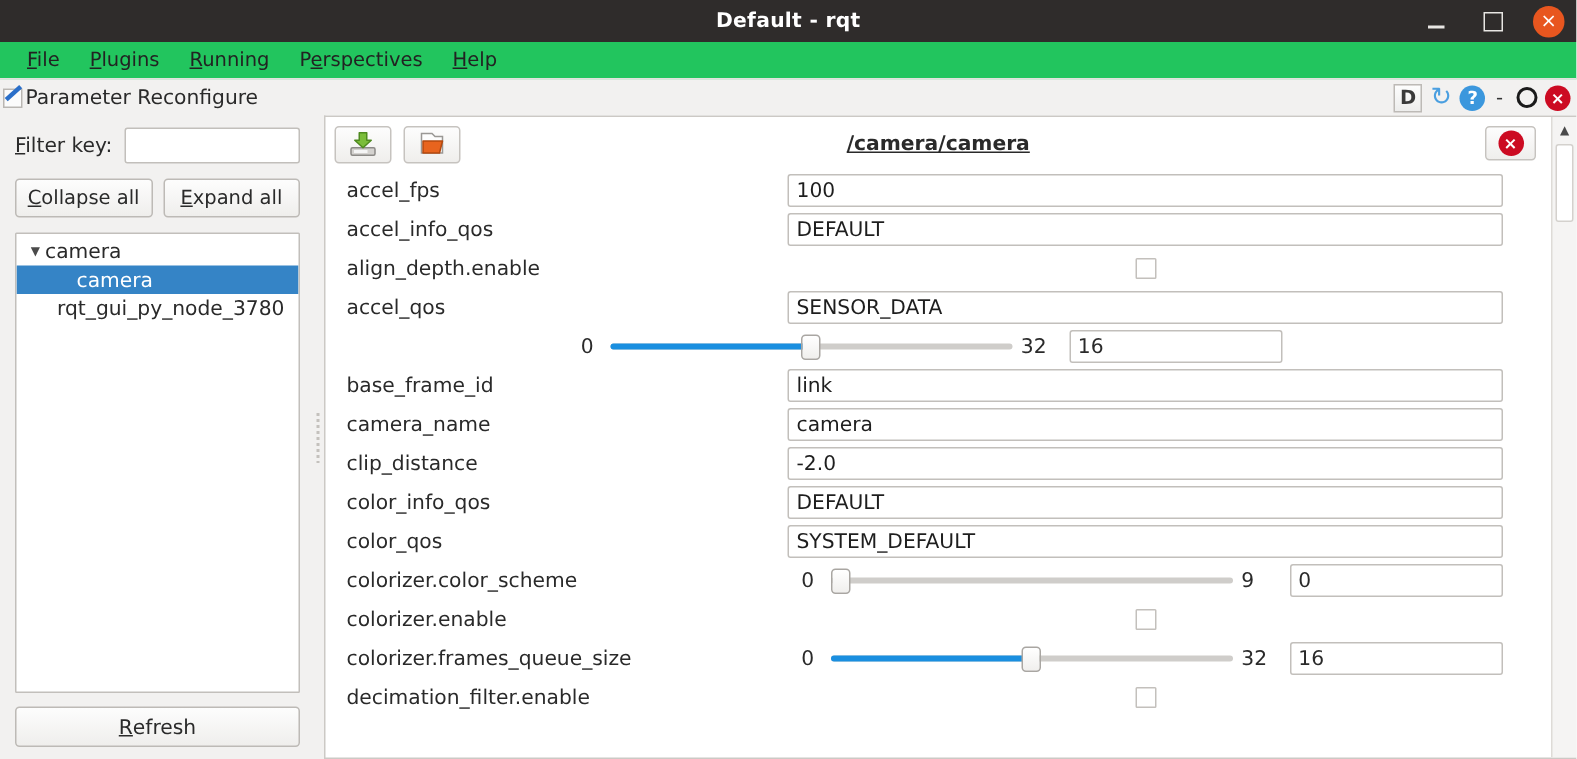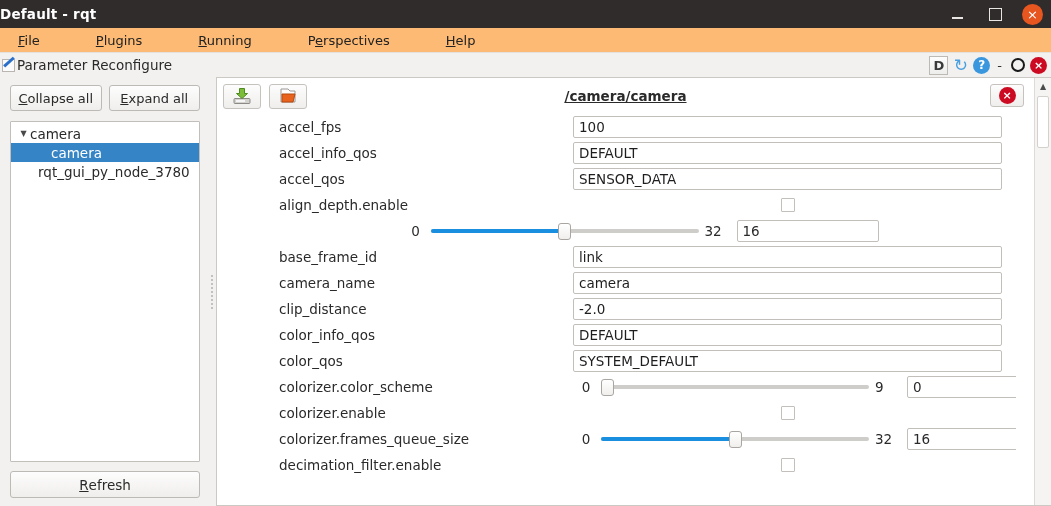--- a/index.html
+++ b/index.html
@@ -13,21 +13,21 @@
     background: #f2f1f0;
   }
   #app { position: relative; width: 1051px; height: 506px; }
 
   
   .titlebar {
     height: 28px; background: #2f2c2b; color: #ffffff;
     display: flex; align-items: center; position: relative;
   }
   .titlebar .tb-title {
-    position: absolute; left: 0; right: 0; text-align: left;
+    position: absolute; left: 0; right: 0; text-align: center;
     font-weight: bold; font-size: 13.5px; letter-spacing: .2px;
   }
   .tb-controls {
     position: absolute; right: 8px; top: 0; height: 28px;
     display: flex; align-items: center; gap: 16px;
   }
   .tb-btn {
     width: 22px; height: 22px; display: flex; align-items: center;
     justify-content: center; cursor: default;
   }
@@ -42,24 +42,23 @@
     border: 1.6px solid #e8e6e3;
   }
   .tb-close {
     width: 21px; height: 21px; border-radius: 50%;
     background: #e8561f; color: #fff; font-size: 13px;
     line-height: 21px; text-align: center; font-weight: 500;
   }
 
   
   .menubar {
-    height: 25px; background: #fdba74;
+    height: 25px; background: #22c55e;
     display: flex; align-items: center; padding-left: 8px;
     border-bottom: 1px solid #e4e1de;
-    gap: 36px;
   }
   .menu-item {
     padding: 2px 10px; font-size: 13px; color: #222;
     cursor: default; white-space: nowrap;
   }
   .menu-item u { text-decoration: underline; }
 
   
   .dockrow {
     height: 24px; background: #f2f1f0; display: flex;
@@ -185,21 +184,21 @@
     background: linear-gradient(#fdfdfd,#efeeec);
     display: flex; align-items: center; justify-content: center;
   }
   .hdr-close .dot {
     width: 17px; height: 17px; border-radius: 50%; background: #cc0b22;
     color: #fff; font-size: 11px; font-weight: bold;
     display: flex; align-items: center; justify-content: center;
   }
 
   .paramlist { position: absolute; top: 36px; left: 0; right: 18px; bottom: 0; overflow: hidden; }
-  .prow { height: 26px; display: flex; align-items: center; padding: 0 0 0 14px; margin-left: 48px; }
+  .prow { height: 26px; display: flex; align-items: center; padding: 0 0 0 14px; }
   .pname { width: 294px; font-size: 13.5px; white-space: nowrap; flex: none; }
   .pctl { flex: 1; display: flex; align-items: center; padding-right: 14px; justify-content: center; }
 
   .ptext {
     flex: 1; height: 22px; border: 1px solid #c2bfbb; background: #fff;
     border-radius: 2px; display: flex; align-items: center; padding-left: 5px;
     font-size: 13.5px; color: #1e1e1e;
   }
   .pcheck {
     width: 14px; height: 14px; border: 1px solid #c3c0bc; background: #fff;
@@ -276,20 +275,24 @@
       <div class="da-help">?</div>
       <div class="da-min">-</div>
       <div class="da-float"></div>
       <div class="da-close">×</div>
     </div>
   </div>
 
   <div class="bodywrap">
 
     <div class="leftpane">
+      <div class="filterrow">
+        <span class="filterlabel"><u>F</u>ilter key:</span>
+        <div class="filterinput" placeholder=""></div>
+      </div>
       <div class="btnrow">
         <div class="qbtn"><u>C</u>ollapse all</div>
         <div class="qbtn"><u>E</u>xpand all</div>
       </div>
       <div class="treebox">
         <div class="tnode">
           <span class="tri">▼</span>
           <span>camera</span>
         </div>
         <div class="tnode sel">
@@ -338,29 +341,29 @@
                 <div class="ptext">100</div>
               </div>
             </div>
             <div class="prow">
               <div class="pname">accel_info_qos</div>
               <div class="pctl">
                 <div class="ptext">DEFAULT</div>
               </div>
             </div>
             <div class="prow">
+              <div class="pname">align_depth.enable</div>
+              <div class="pctl">
+                <div class="pcheck"></div>
+              </div>
+            </div>
+            <div class="prow">
               <div class="pname">accel_qos</div>
               <div class="pctl">
                 <div class="ptext">SENSOR_DATA</div>
-              </div>
-            </div>
-            <div class="prow">
-              <div class="pname">align_depth.enable</div>
-              <div class="pctl">
-                <div class="pcheck"></div>
               </div>
             </div>
             <div class="prow">
               <div class="pctl">
                 <div class="sl-min">0</div>
                 <div class="slider">
                   <div class="sl-groove"></div>
                   <div class="sl-fill" style="width: 50%; background: rgb(26, 143, 224);"></div>
                   <div class="sl-handle" style="left: calc(50% - 6.5px);"></div>
                 </div>

